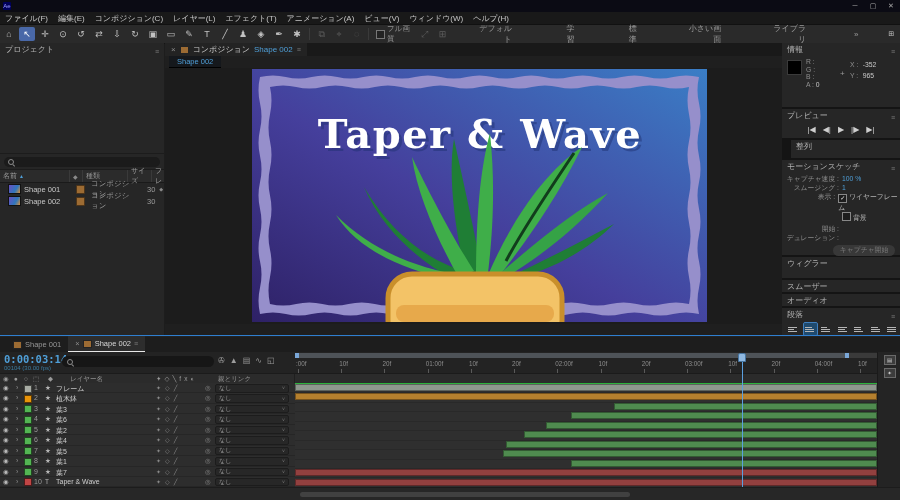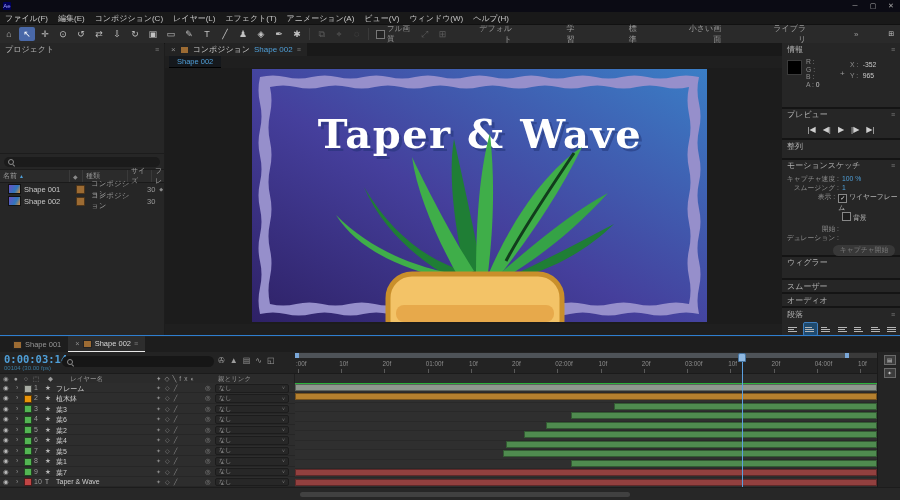--- a/index.html
+++ b/index.html
@@ -24,21 +24,21 @@
   #snap-box .cb{width:7px;height:7px;border:1px solid #777;margin-right:2px;background:#222;}
   #workspaces{margin-left:auto;display:flex;align-items:center;font-size:8px;color:#9a9a9a;}
   #workspaces span{margin:0 24px;text-align:right;}
   #help-search{width:106px;height:11px;background:#101010;border:1px solid #333;border-radius:2px;color:#888;
     font-size:7px;padding:0 3px 0 12px;margin:0 6px 0 2px;font-family:"Liberation Sans",sans-serif;}
   .mag{position:relative;width:8px;height:8px;display:inline-block;}
   .mag::before{content:"";position:absolute;left:1px;top:1px;width:4px;height:4px;border:1px solid #8a8a8a;border-radius:50%;}
   .mag::after{content:"";position:absolute;left:6px;top:6px;width:3px;height:1px;background:#8a8a8a;transform:rotate(45deg);transform-origin:0 0;}
   
   .panel{background:#262626;}
-  .phead{height:12px;display:flex;align-items:center;padding:0 5px;font-size:8px;color:#b2b2b2;}
+  .phead{height:12px;display:flex;align-items:flex-end;padding:0 5px;font-size:8px;color:#b2b2b2;}
   .pmenu{margin-left:auto;color:#7d7d7d;font-size:7px;}
   
   #project{left:0;top:43px;width:164px;height:292px;}
   #proj-preview{height:98px;border-bottom:1px solid #1c1c1c;}
   #proj-search{height:15px;display:flex;align-items:center;padding:0 4px;border-bottom:1px solid #1c1c1c;}
   #proj-search .box{flex:1;height:10px;background:#1b1b1b;border-radius:6px;display:flex;align-items:center;padding-left:3px;}
   #proj-cols{height:12px;background:#2b2b2b;border-bottom:1px solid #1a1a1a;display:flex;align-items:center;font-size:7px;color:#9a9a9a;}
   #proj-cols .c{border-right:1px solid #3a3a3a;height:100%;display:flex;align-items:center;padding-left:3px;box-sizing:border-box;}
   .prow{height:12px;display:flex;align-items:center;font-size:7.5px;color:#c8c8c8;}
   .prow .twirl{width:8px;color:#8d8d8d;text-align:center;font-size:7px;}
@@ -311,21 +311,21 @@
           <span class="pmenu">≡</span>
         </div>
       <div id="transport">
         <span>|◀</span>
         <span>◀|</span>
         <span>▶</span>
         <span>|▶</span>
         <span>▶|</span>
       </div>
     </div>
-    <div class="panel" style="height:20px;">
+    <div class="panel" style="height:20px;margin-left:9px;">
       <div class="phead">
           <span>整列</span>
         </div>
     </div>
     <div class="panel" style="height:95px;position:relative;">
       <div class="phead">
           <span>モーションスケッチ</span>
           <span class="pmenu">≡</span>
         </div>
       <div class="msrow" style="margin-top:2px;">

